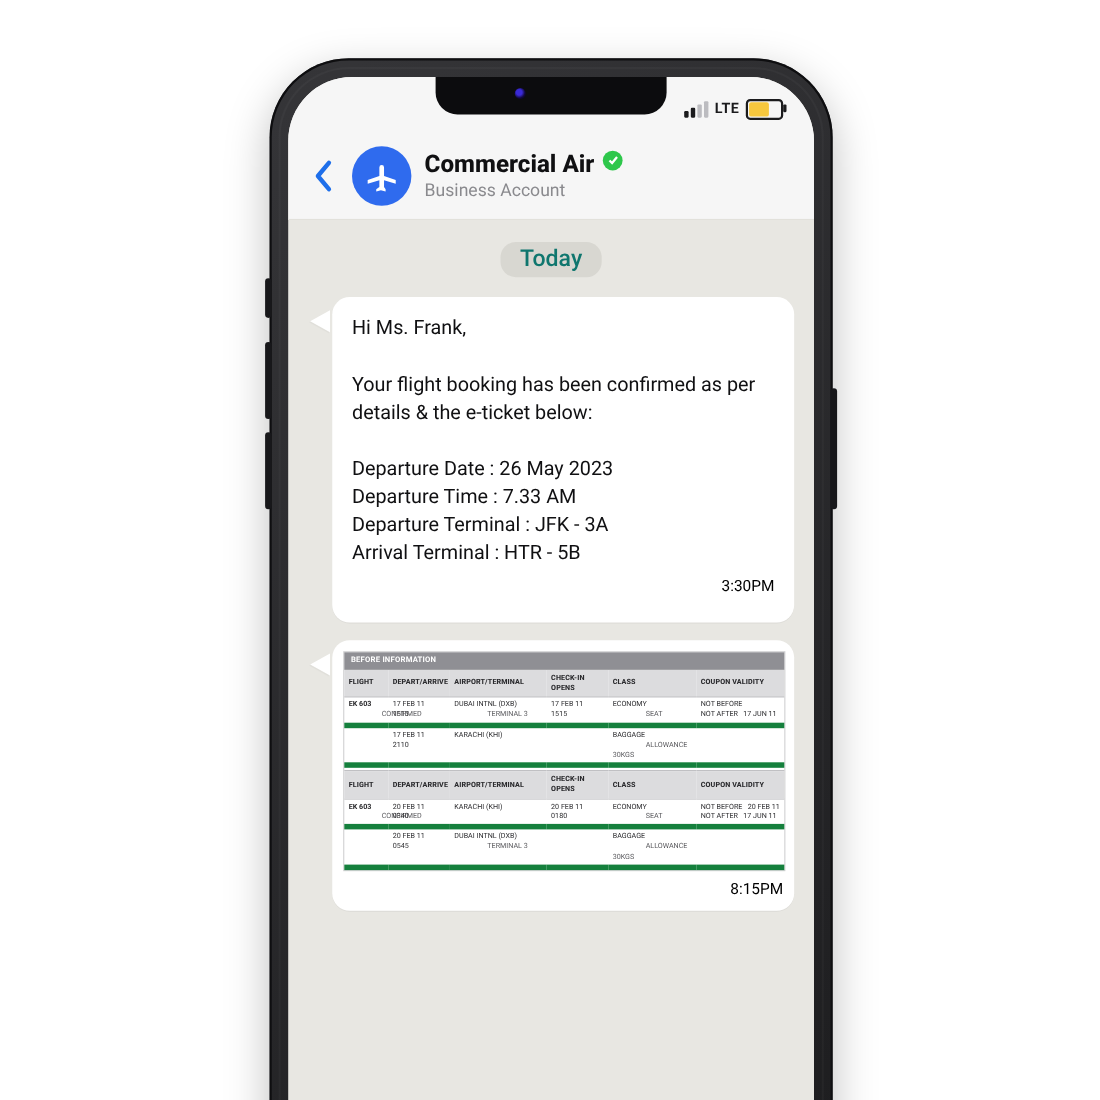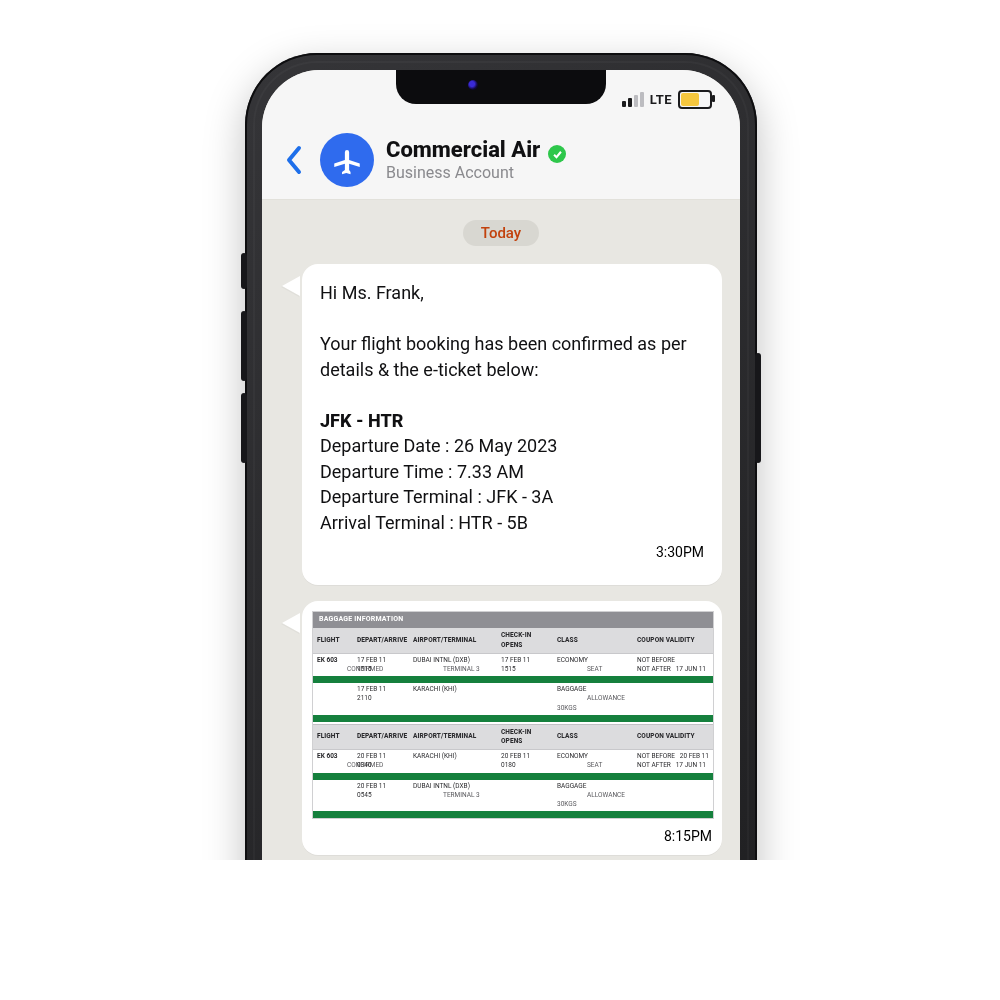--- a/index.html
+++ b/index.html
@@ -8,21 +8,21 @@
     --screen-bg:#E8E7E2;
     --header-bg:#F6F6F6;
     --bubble-bg:#ffffff;
     --accent-blue:#2F6BEE;
     --back-blue:#1E6FEA;
     --text-grey:#8A8A8E;
     --pill-bg:#D8D7D1;
     --battery-yellow:#F6C73E;
   }
   html,body{margin:0;padding:0;background:#fff;font-family:-apple-system,BlinkMacSystemFont,"Segoe UI",Roboto,Helvetica,Arial,sans-serif;}
-  .canvas{width:1000px;height:860px;position:relative;overflow:hidden;}
+  .canvas{width:1000px;height:1000px;position:relative;overflow:hidden;}
 
   
   .phone{
     position:absolute; left:245px; top:53px;
     width:512px; height:1030px;
     border-radius:72px;
     background:linear-gradient(145deg,var(--phone-body-2),var(--phone-body));
     box-shadow:0 0 0 2px #0e0e10 inset, 0 14px 40px rgba(0,0,0,.25);
     padding:17px;
     box-sizing:border-box;
@@ -83,32 +83,32 @@
   }
   .back{width:28px; height:40px; display:flex; align-items:center; justify-content:center; color:var(--back-blue);}
   .back svg{width:18px;height:30px;}
   .avatar{
     width:54px;height:54px;border-radius:50%;
     background:var(--accent-blue);
     display:flex;align-items:center;justify-content:center;color:#fff;
   }
   .avatar svg{width:34px;height:34px;fill:#fff;}
   .title-block{display:flex;flex-direction:column;line-height:1.2;}
-  .title-row{display:flex;align-items:flex-end;gap:8px;}
+  .title-row{display:flex;align-items:flex-start;gap:8px;}
   .title-row .name{font-size:22px;font-weight:800;color:#101012;}
   .verified{width:18px;height:18px;border-radius:50%;background:#2EC74B;display:flex;align-items:center;justify-content:center;}
   .verified svg{width:11px;height:11px;stroke:#fff;stroke-width:3;fill:none;}
   .subtitle{font-size:16px;color:var(--text-grey);}
 
   
   .chat-body{position:absolute;top:130px;bottom:0;left:0;right:0;overflow:hidden;}
   .date-pill{
     margin:20px auto 14px; width:fit-content;
-    background:var(--pill-bg); color:#c2410c;
-    font-size:15px; padding:4px 18px; border-radius:14px; font-weight:500;
+    background:var(--pill-bg); color:#0f766e;
+    font-size:21px; padding:4px 18px; border-radius:14px; font-weight:500;
   }
   .msg-row{display:flex;padding:4px 18px 12px 18px;}
   .tail{flex:0 0 22px; position:relative;}
   .tail::before{
     content:""; position:absolute; top:12px; left:2px;
     width:0;height:0;
     border-top:10px solid transparent;
     border-bottom:10px solid transparent;
     border-right:18px solid var(--bubble-bg);
     filter:drop-shadow(-1px 1px 0 rgba(0,0,0,.03));
@@ -140,21 +140,21 @@
     padding:3px 6px;
   }
   .ticket table{width:100%; border-collapse:collapse; table-layout:fixed;}
   .ticket th{
     background:#dcdcde; font-size:6.5px; font-weight:800;
     text-align:left; padding:3px 4px; border-bottom:1px solid #c8c8cb;
     letter-spacing:.1px;
   }
   .ticket td{
     font-size:6.5px; padding:2px 4px; vertical-align:top;
-    border-bottom:7px solid #15803d;
+    border-bottom:5px solid #15803d;
   }
   .ticket .sep td{border-bottom:1px solid #c0c0c3; padding:0; height:2px;}
   .ticket .sub{color:#5a5a5e;margin-left:30px;}
   .col-flight{width:10%}
   .col-dep{width:14%}
   .col-term{width:22%}
   .col-chk{width:14%}
   .col-class{width:20%}
   .col-val{width:20%}
 
@@ -216,21 +216,20 @@
       <div class="chat-body">
         <div class="date-pill">Today</div>
 
         <div class="msg-row">
           <div class="tail"></div>
           <div class="bubble">
             <div>Hi Ms. Frank,</div>
             <br>
             <div>Your flight booking has been confirmed as per details &amp; the e-ticket below:</div>
             <br>
-            <div class="route">JFK - HTR</div>
             <div class="kv">
               <span>Departure Date :</span>
               <span>26 May 2023</span>
             </div>
             <div class="kv">
               <span>Departure Time :</span>
               <span>7.33 AM</span>
             </div>
             <div class="kv">
               <span>Departure Terminal :</span>
@@ -241,21 +240,21 @@
               <span>HTR - 5B</span>
             </div>
             <div class="ts">3:30PM</div>
           </div>
         </div>
 
         <div class="msg-row">
           <div class="tail"></div>
           <div class="bubble ticket-bubble">
             <div class="ticket">
-              <div class="bar">BAGGAGE INFORMATION</div>
+              <div class="bar">BEFORE INFORMATION</div>
 
               <table>
                 <colgroup>
                     <col class="col-flight">
                     <col class="col-dep">
                     <col class="col-term">
                     <col class="col-chk">
                     <col class="col-class">
                     <col class="col-val">
                   </colgroup>

